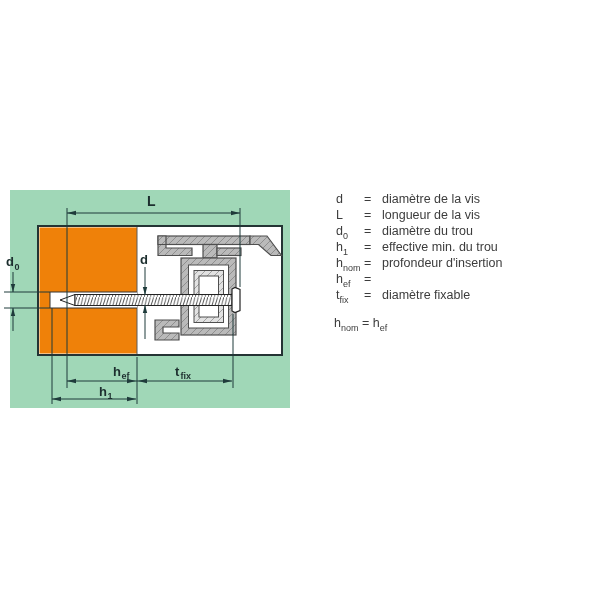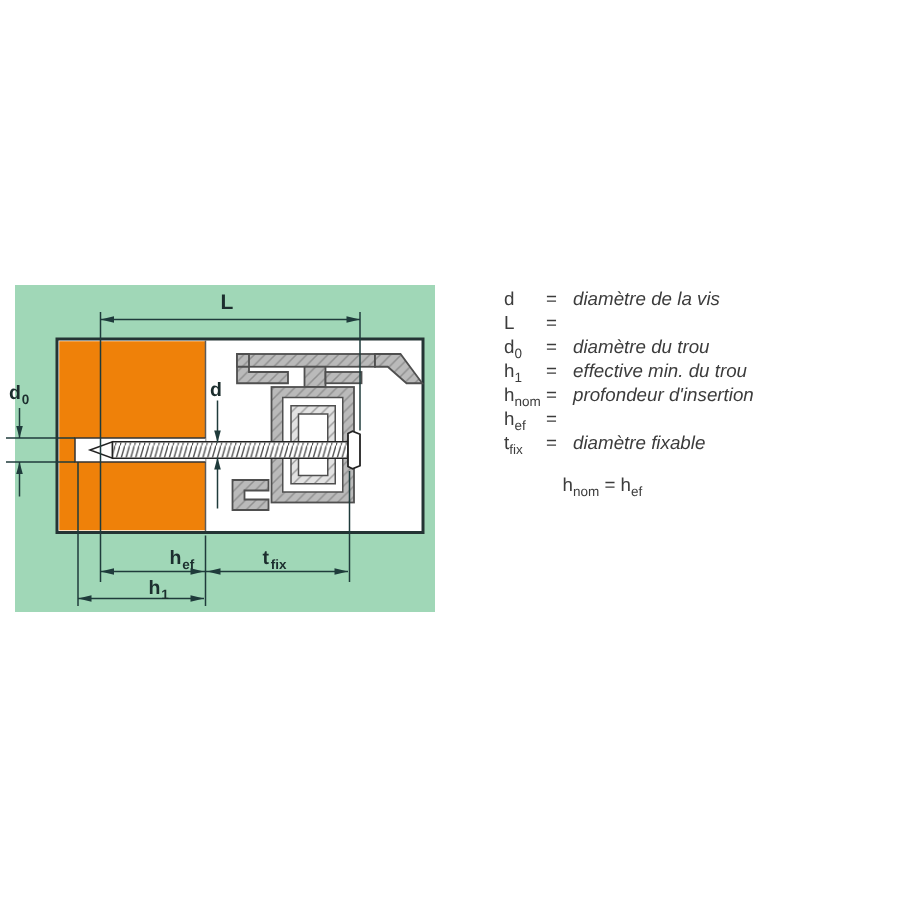--- a/index.html
+++ b/index.html
@@ -6,23 +6,23 @@
   #page{position:relative;width:600px;height:600px;background:#ffffff;overflow:hidden;
         font-family:"Liberation Sans",sans-serif;}
   #diagram-svg{position:absolute;left:0;top:0;}
   .dimtext{font-family:"Liberation Sans",sans-serif;font-weight:bold;fill:#1c2e2e;}
   
   .legend{position:absolute;left:336px;top:191px;width:260px;color:#3c3c3c;
           font-size:12.5px;line-height:16px;}
   .legend-row{display:flex;}
   .sym{width:28px;flex:0 0 28px;}
   .eq{width:18px;flex:0 0 18px;}
-  .desc{flex:1;font-style:italic;}
+  .desc{flex:1;}
   sub{font-size:9px;line-height:0;}
-  .note{position:absolute;left:334px;top:316px;color:#3c3c3c;font-size:12.5px;margin-left:41px;}
+  .note{position:absolute;left:334px;top:316px;color:#3c3c3c;font-size:12.5px;}
 </style>
 </head>
 <body>
 
 <div id="page">
 
   <svg id="diagram-svg" width="310" height="420" viewBox="0 0 310 420">
     <defs>
       <pattern id="hatch" width="7" height="7" patternUnits="userSpaceOnUse">
         <rect width="7" height="7" fill="#bababa"></rect>
@@ -116,20 +116,21 @@
 
   <div class="legend">
     <div class="legend-row">
       <span class="sym"><span>d</span><sub></sub></span>
       <span class="eq">=</span>
       <span class="desc">diamètre de la vis</span>
     </div>
     <div class="legend-row">
       <span class="sym"><span>L</span><sub></sub></span>
       <span class="eq">=</span>
+      <span class="desc">longueur de la vis</span>
     </div>
     <div class="legend-row">
       <span class="sym"><span>d</span><sub>0</sub></span>
       <span class="eq">=</span>
       <span class="desc">diamètre du trou</span>
     </div>
     <div class="legend-row">
       <span class="sym"><span>h</span><sub>1</sub></span>
       <span class="eq">=</span>
       <span class="desc">effective min. du trou</span>

